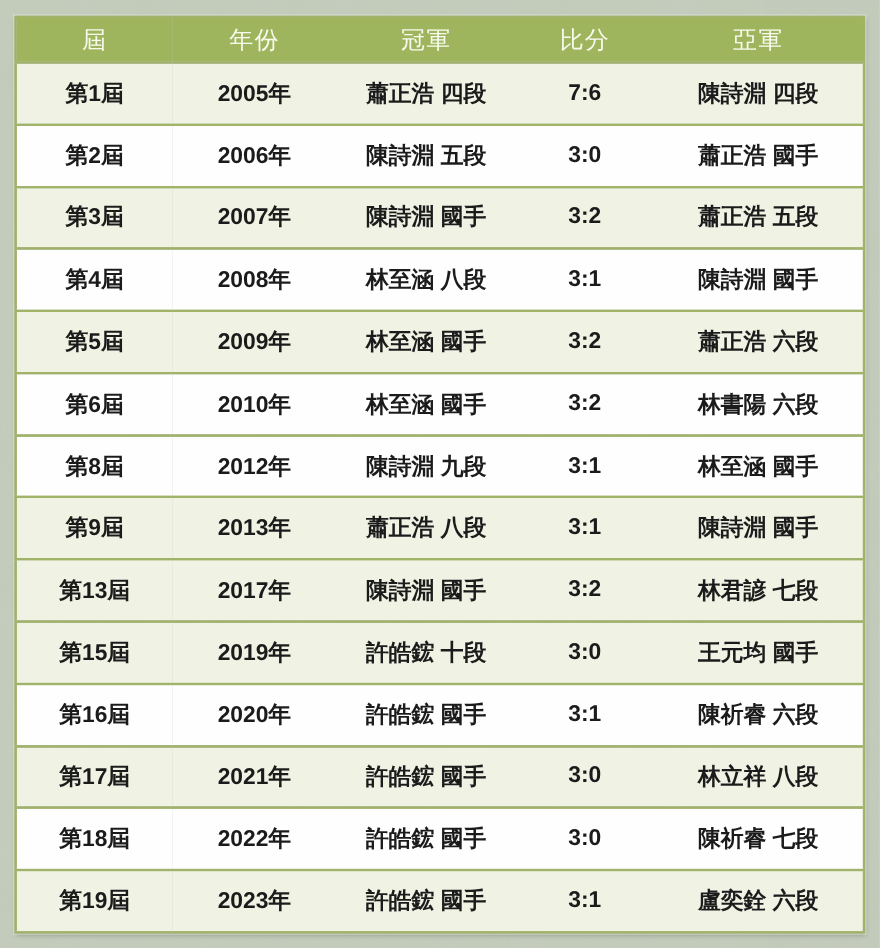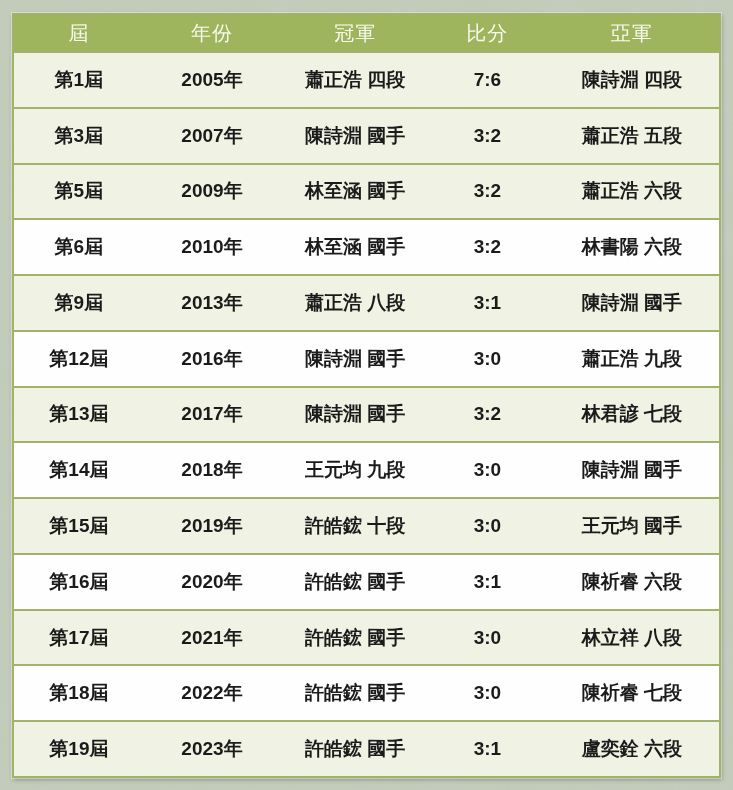--- a/index.html
+++ b/index.html
@@ -109,68 +109,75 @@
       </tr>
     </thead>
     <tbody>
         <tr class="odd">
           <td>第1屆</td>
           <td>2005年</td>
           <td>蕭正浩 四段</td>
           <td>7:6</td>
           <td>陳詩淵 四段</td>
         </tr>
+        <tr class="even">
+          <td>第2屆</td>
+          <td>2006年</td>
+          <td>陳詩淵 五段</td>
+          <td>3:0</td>
+          <td>蕭正浩 國手</td>
+        </tr>
         <tr class="odd">
           <td>第3屆</td>
           <td>2007年</td>
           <td>陳詩淵 國手</td>
           <td>3:2</td>
           <td>蕭正浩 五段</td>
+        </tr>
+        <tr class="even">
+          <td>第4屆</td>
+          <td>2008年</td>
+          <td>林至涵 八段</td>
+          <td>3:1</td>
+          <td>陳詩淵 國手</td>
         </tr>
         <tr class="odd">
           <td>第5屆</td>
           <td>2009年</td>
           <td>林至涵 國手</td>
           <td>3:2</td>
           <td>蕭正浩 六段</td>
         </tr>
         <tr class="even">
           <td>第6屆</td>
           <td>2010年</td>
           <td>林至涵 國手</td>
           <td>3:2</td>
           <td>林書陽 六段</td>
         </tr>
+        <tr class="even">
+          <td>第8屆</td>
+          <td>2012年</td>
+          <td>陳詩淵 九段</td>
+          <td>3:1</td>
+          <td>林至涵 國手</td>
+        </tr>
         <tr class="odd">
           <td>第9屆</td>
           <td>2013年</td>
           <td>蕭正浩 八段</td>
           <td>3:1</td>
           <td>陳詩淵 國手</td>
         </tr>
-        <tr class="even">
-          <td>第12屆</td>
-          <td>2016年</td>
-          <td>陳詩淵 國手</td>
-          <td>3:0</td>
-          <td>蕭正浩 九段</td>
-        </tr>
         <tr class="odd">
           <td>第13屆</td>
           <td>2017年</td>
           <td>陳詩淵 國手</td>
           <td>3:2</td>
           <td>林君諺 七段</td>
-        </tr>
-        <tr class="even">
-          <td>第14屆</td>
-          <td>2018年</td>
-          <td>王元均 九段</td>
-          <td>3:0</td>
-          <td>陳詩淵 國手</td>
         </tr>
         <tr class="odd">
           <td>第15屆</td>
           <td>2019年</td>
           <td>許皓鋐 十段</td>
           <td>3:0</td>
           <td>王元均 國手</td>
         </tr>
         <tr class="even">
           <td>第16屆</td>

